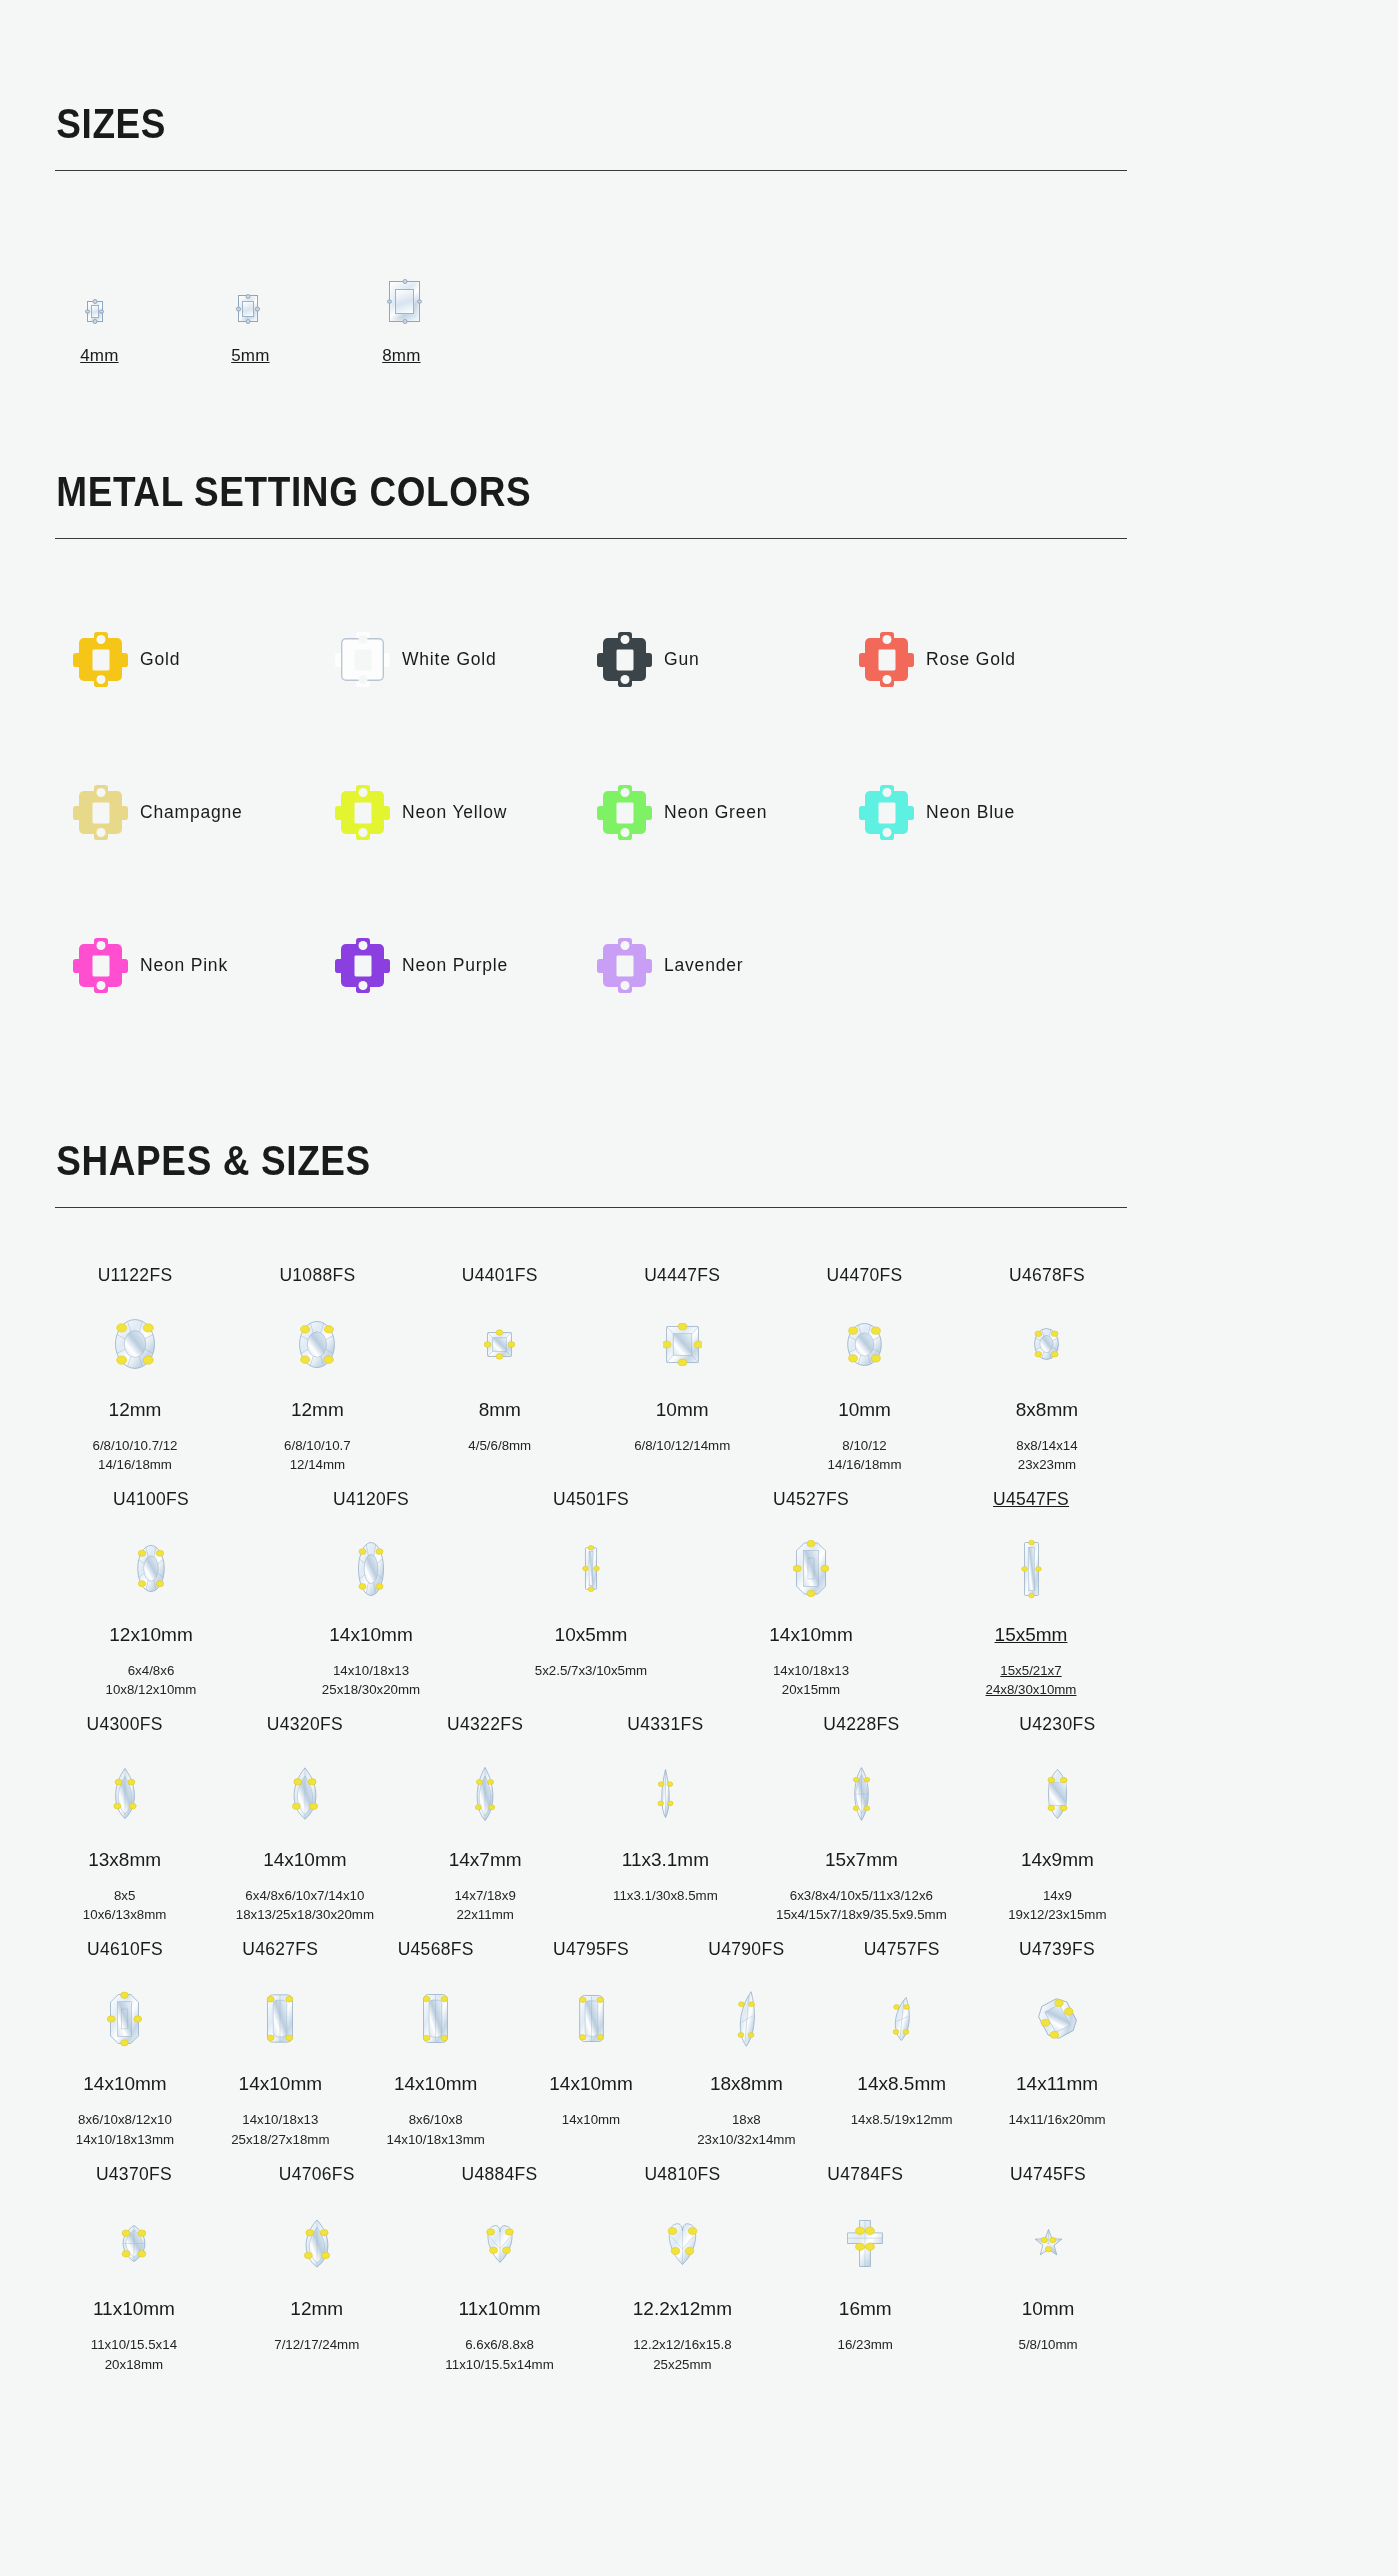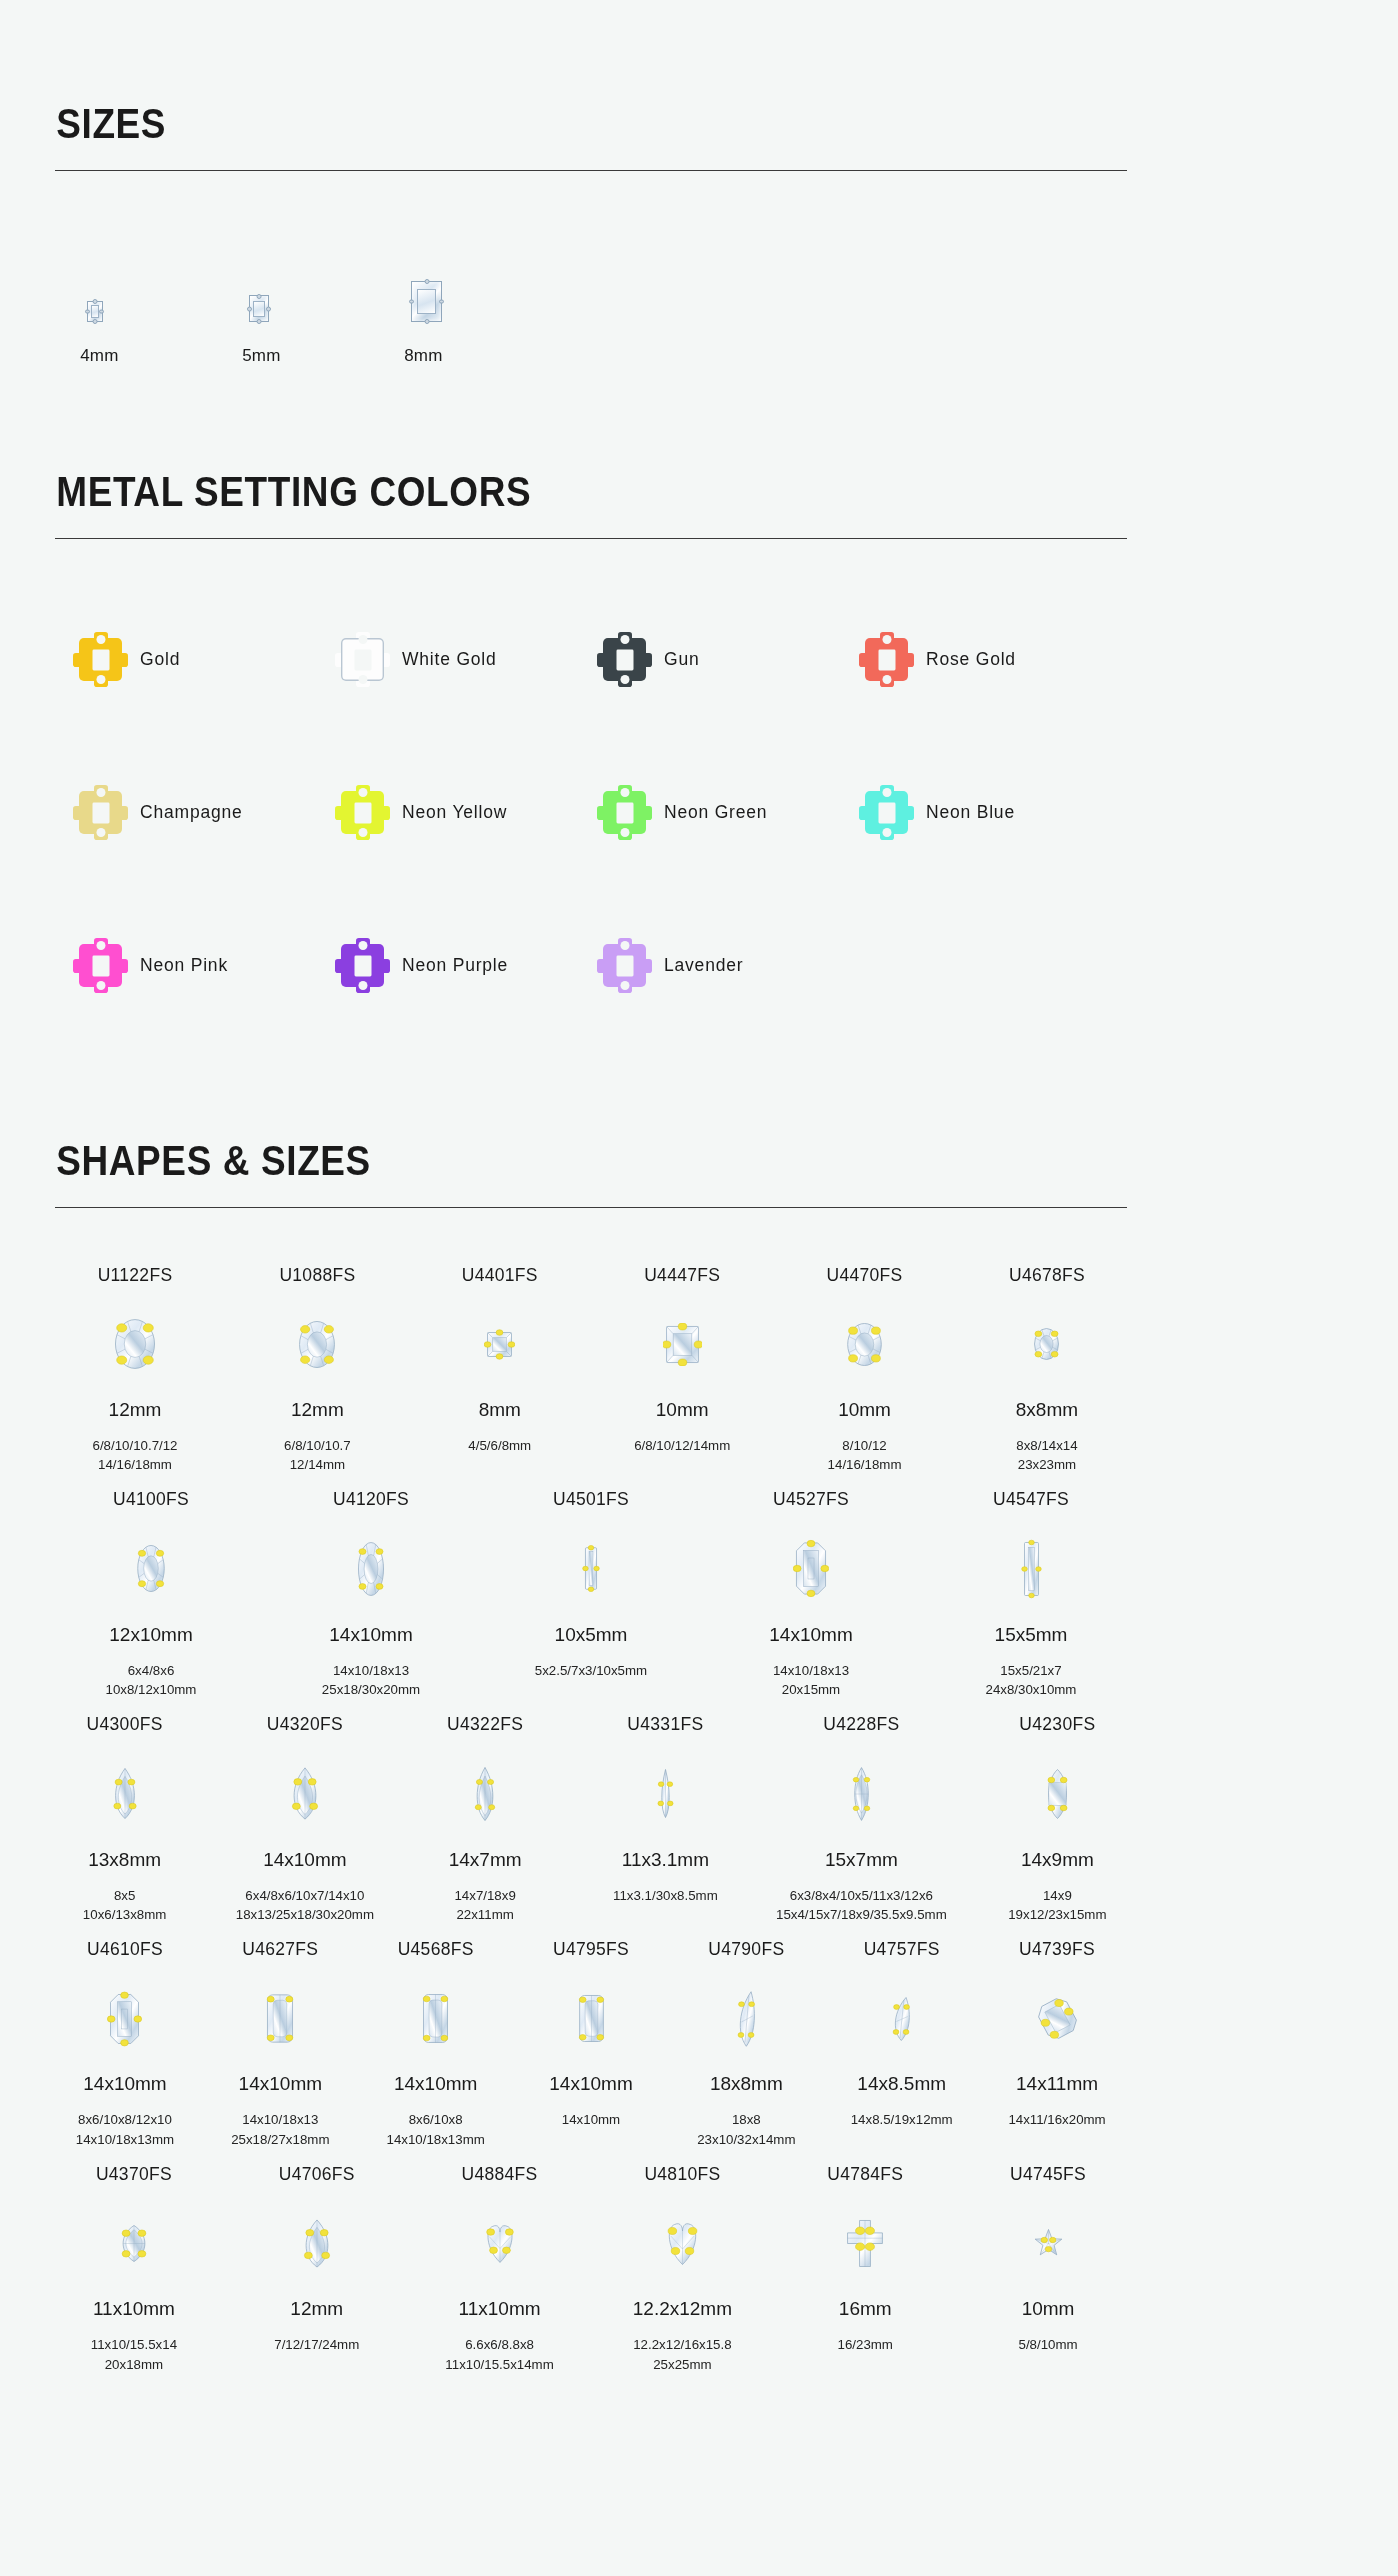--- a/index.html
+++ b/index.html
@@ -43,21 +43,22 @@
     margin:25px 0 0 0;
     width:100%;
   }
 
   
   #sizes-section{padding-top:103px;}
   .sizes-row{
     display:flex;
     align-items:flex-start;
     padding:67px 0 0 21px;
-    gap:11px;
+    gap:0;
+    text-decoration:underline;
   }
   .size-cell{
     width:151px;
     display:flex;
     flex-direction:column;
     align-items:flex-start;
   }
   .size-gem-wrap{
     height:84px;
     display:flex;
@@ -755,21 +756,21 @@
                 <ellipse cx="26" cy="6" rx="5.72" ry="4.6903999999999995" fill="#f2e23c" stroke="#d9c81f" stroke-width=".8"></ellipse>
                 <ellipse cx="26" cy="78" rx="5.72" ry="4.6903999999999995" fill="#f2e23c" stroke="#d9c81f" stroke-width=".8"></ellipse>
                 <ellipse cx="6" cy="42" rx="5.72" ry="4.6903999999999995" fill="#f2e23c" stroke="#d9c81f" stroke-width=".8"></ellipse>
                 <ellipse cx="46" cy="42" rx="5.72" ry="4.6903999999999995" fill="#f2e23c" stroke="#d9c81f" stroke-width=".8"></ellipse>
               </svg>
             </div>
       <div class="sc-main">14x10mm</div>
       <div class="sc-sizes">14x10/18x13
 20x15mm</div>
           </div>
-          <div class="shape-cell" style="width: 210px;">
+          <div class="shape-cell" style="width: 210px; text-decoration: underline;">
       <div class="sc-code">U4547FS</div>
       <div class="sc-art">
               <svg class="gem-svg" width="21" height="60" viewBox="0 0 30 86" xmlns="http://www.w3.org/2000/svg">
 <defs>
   <linearGradient id="gA" x1="0" y1="0" x2="1" y2="1">
     <stop offset="0%" stop-color="#ffffff"></stop>
     <stop offset="35%" stop-color="#dfeaf5"></stop>
     <stop offset="55%" stop-color="#ffffff"></stop>
     <stop offset="78%" stop-color="#c4d6e6"></stop>
     <stop offset="100%" stop-color="#f2f7fb"></stop>

